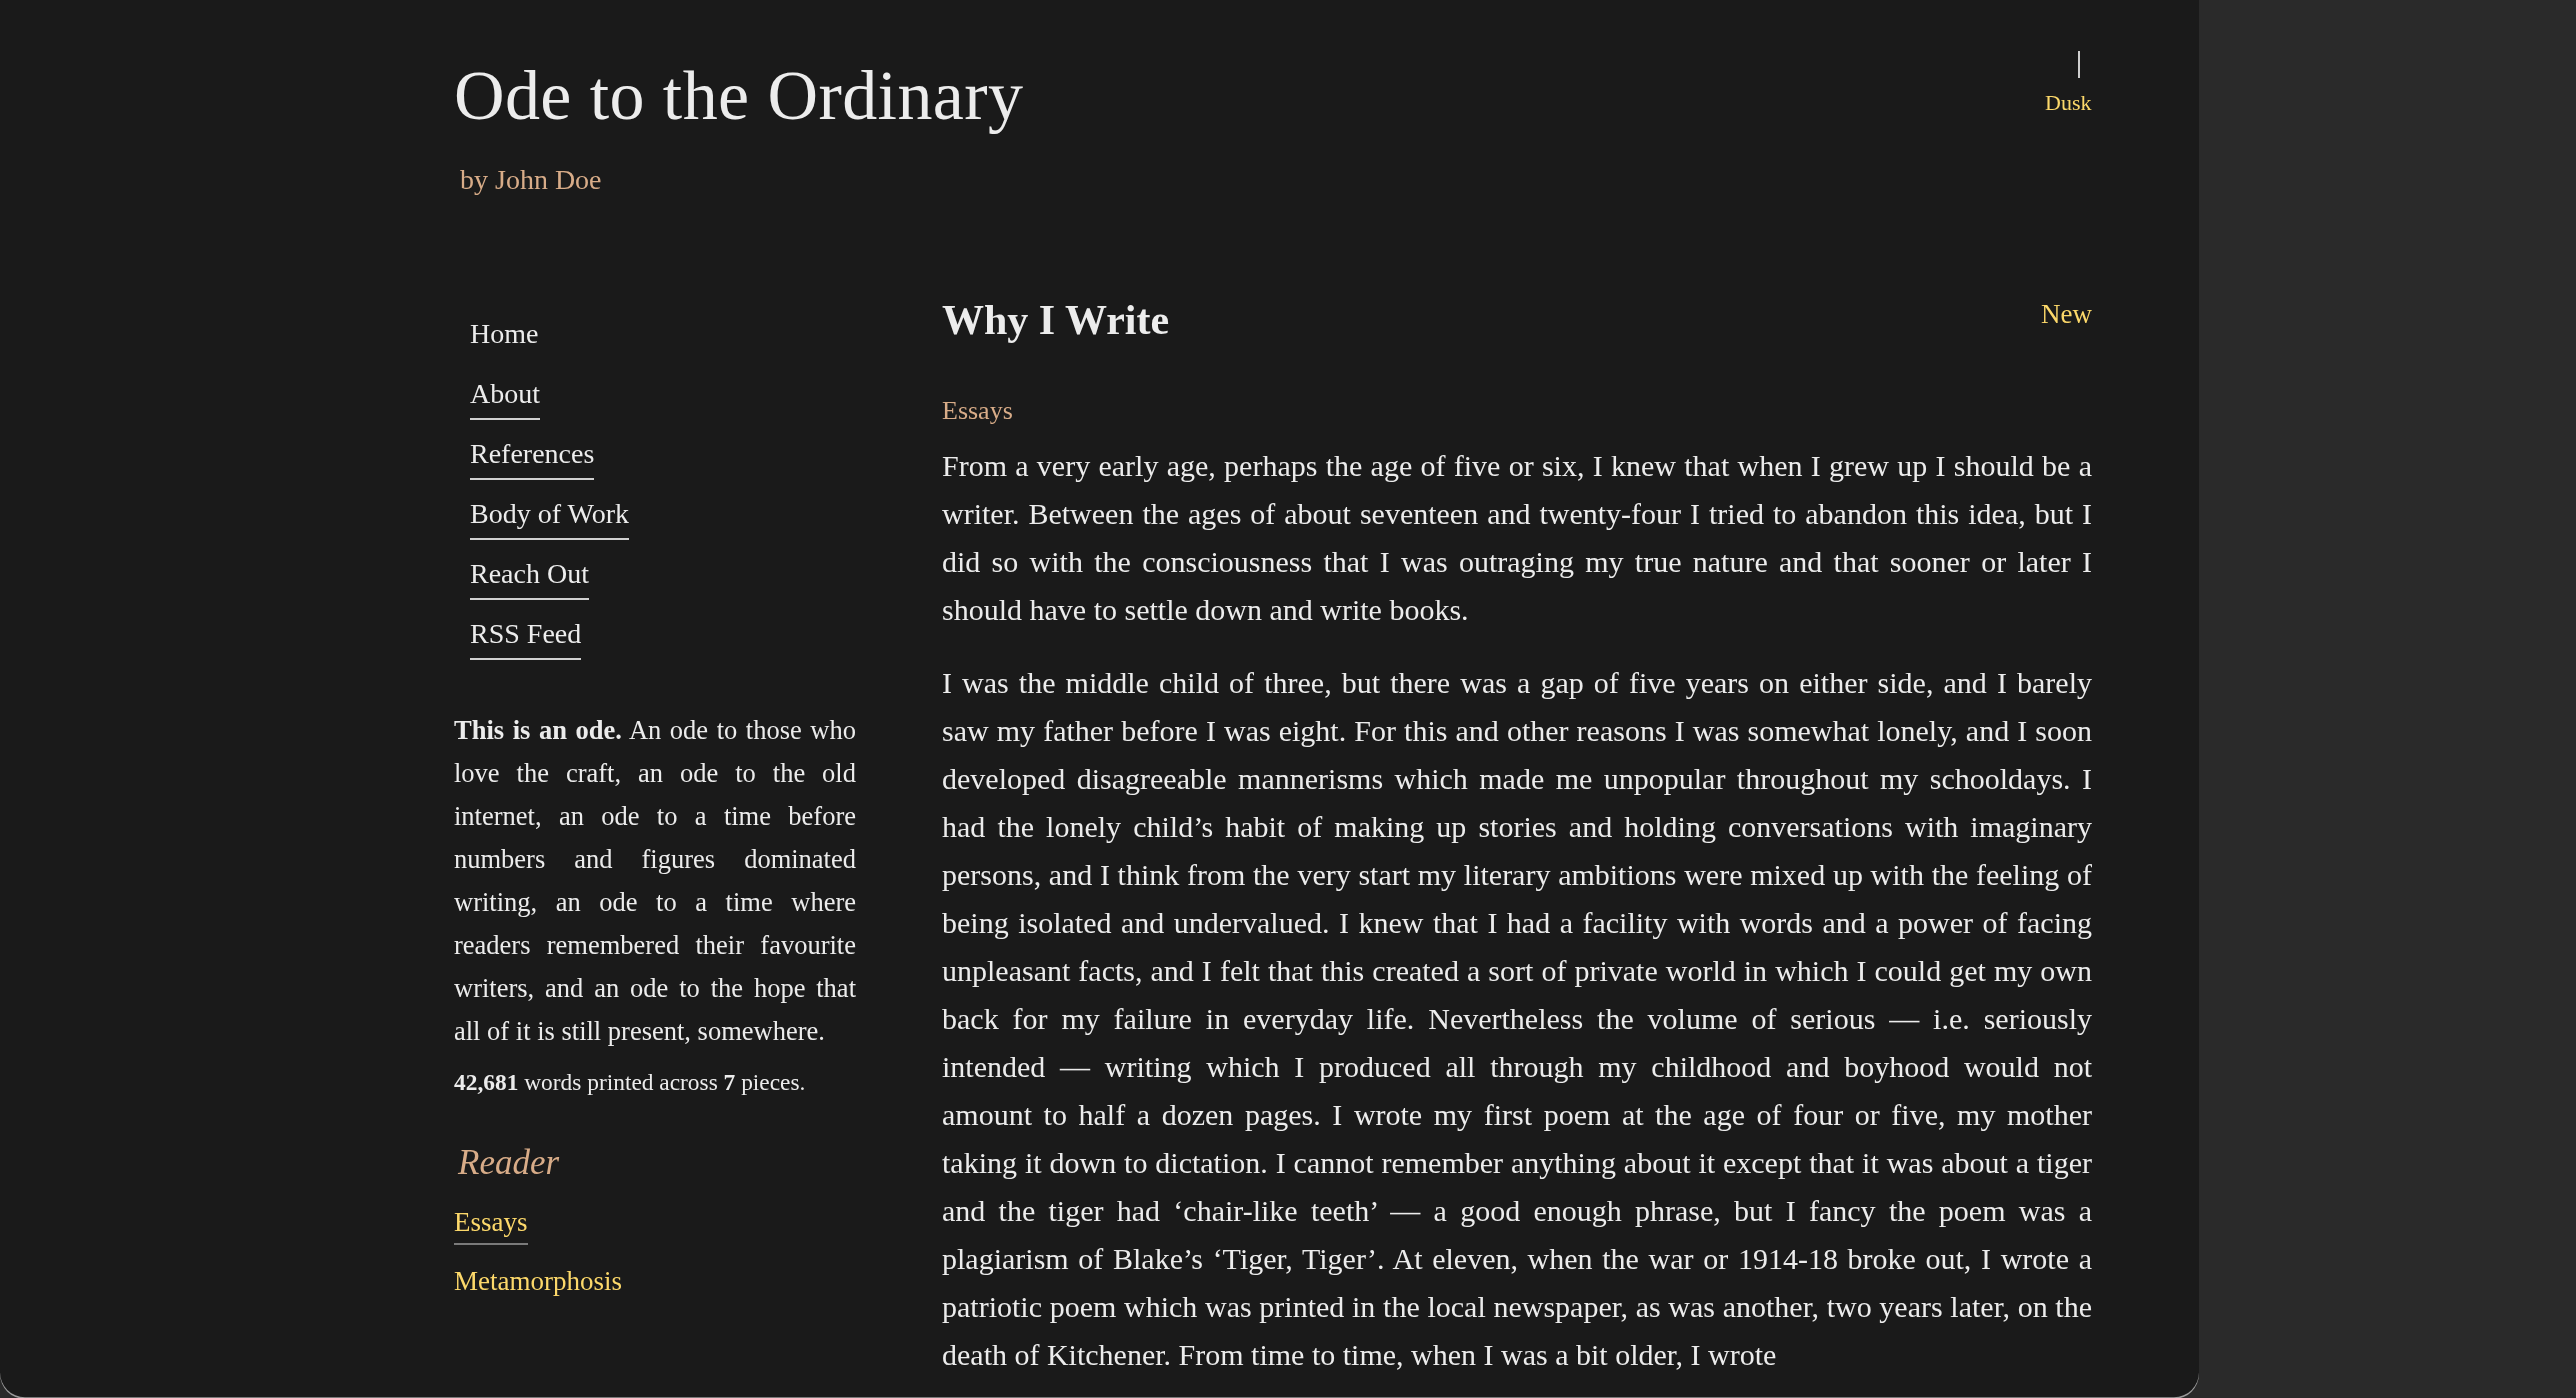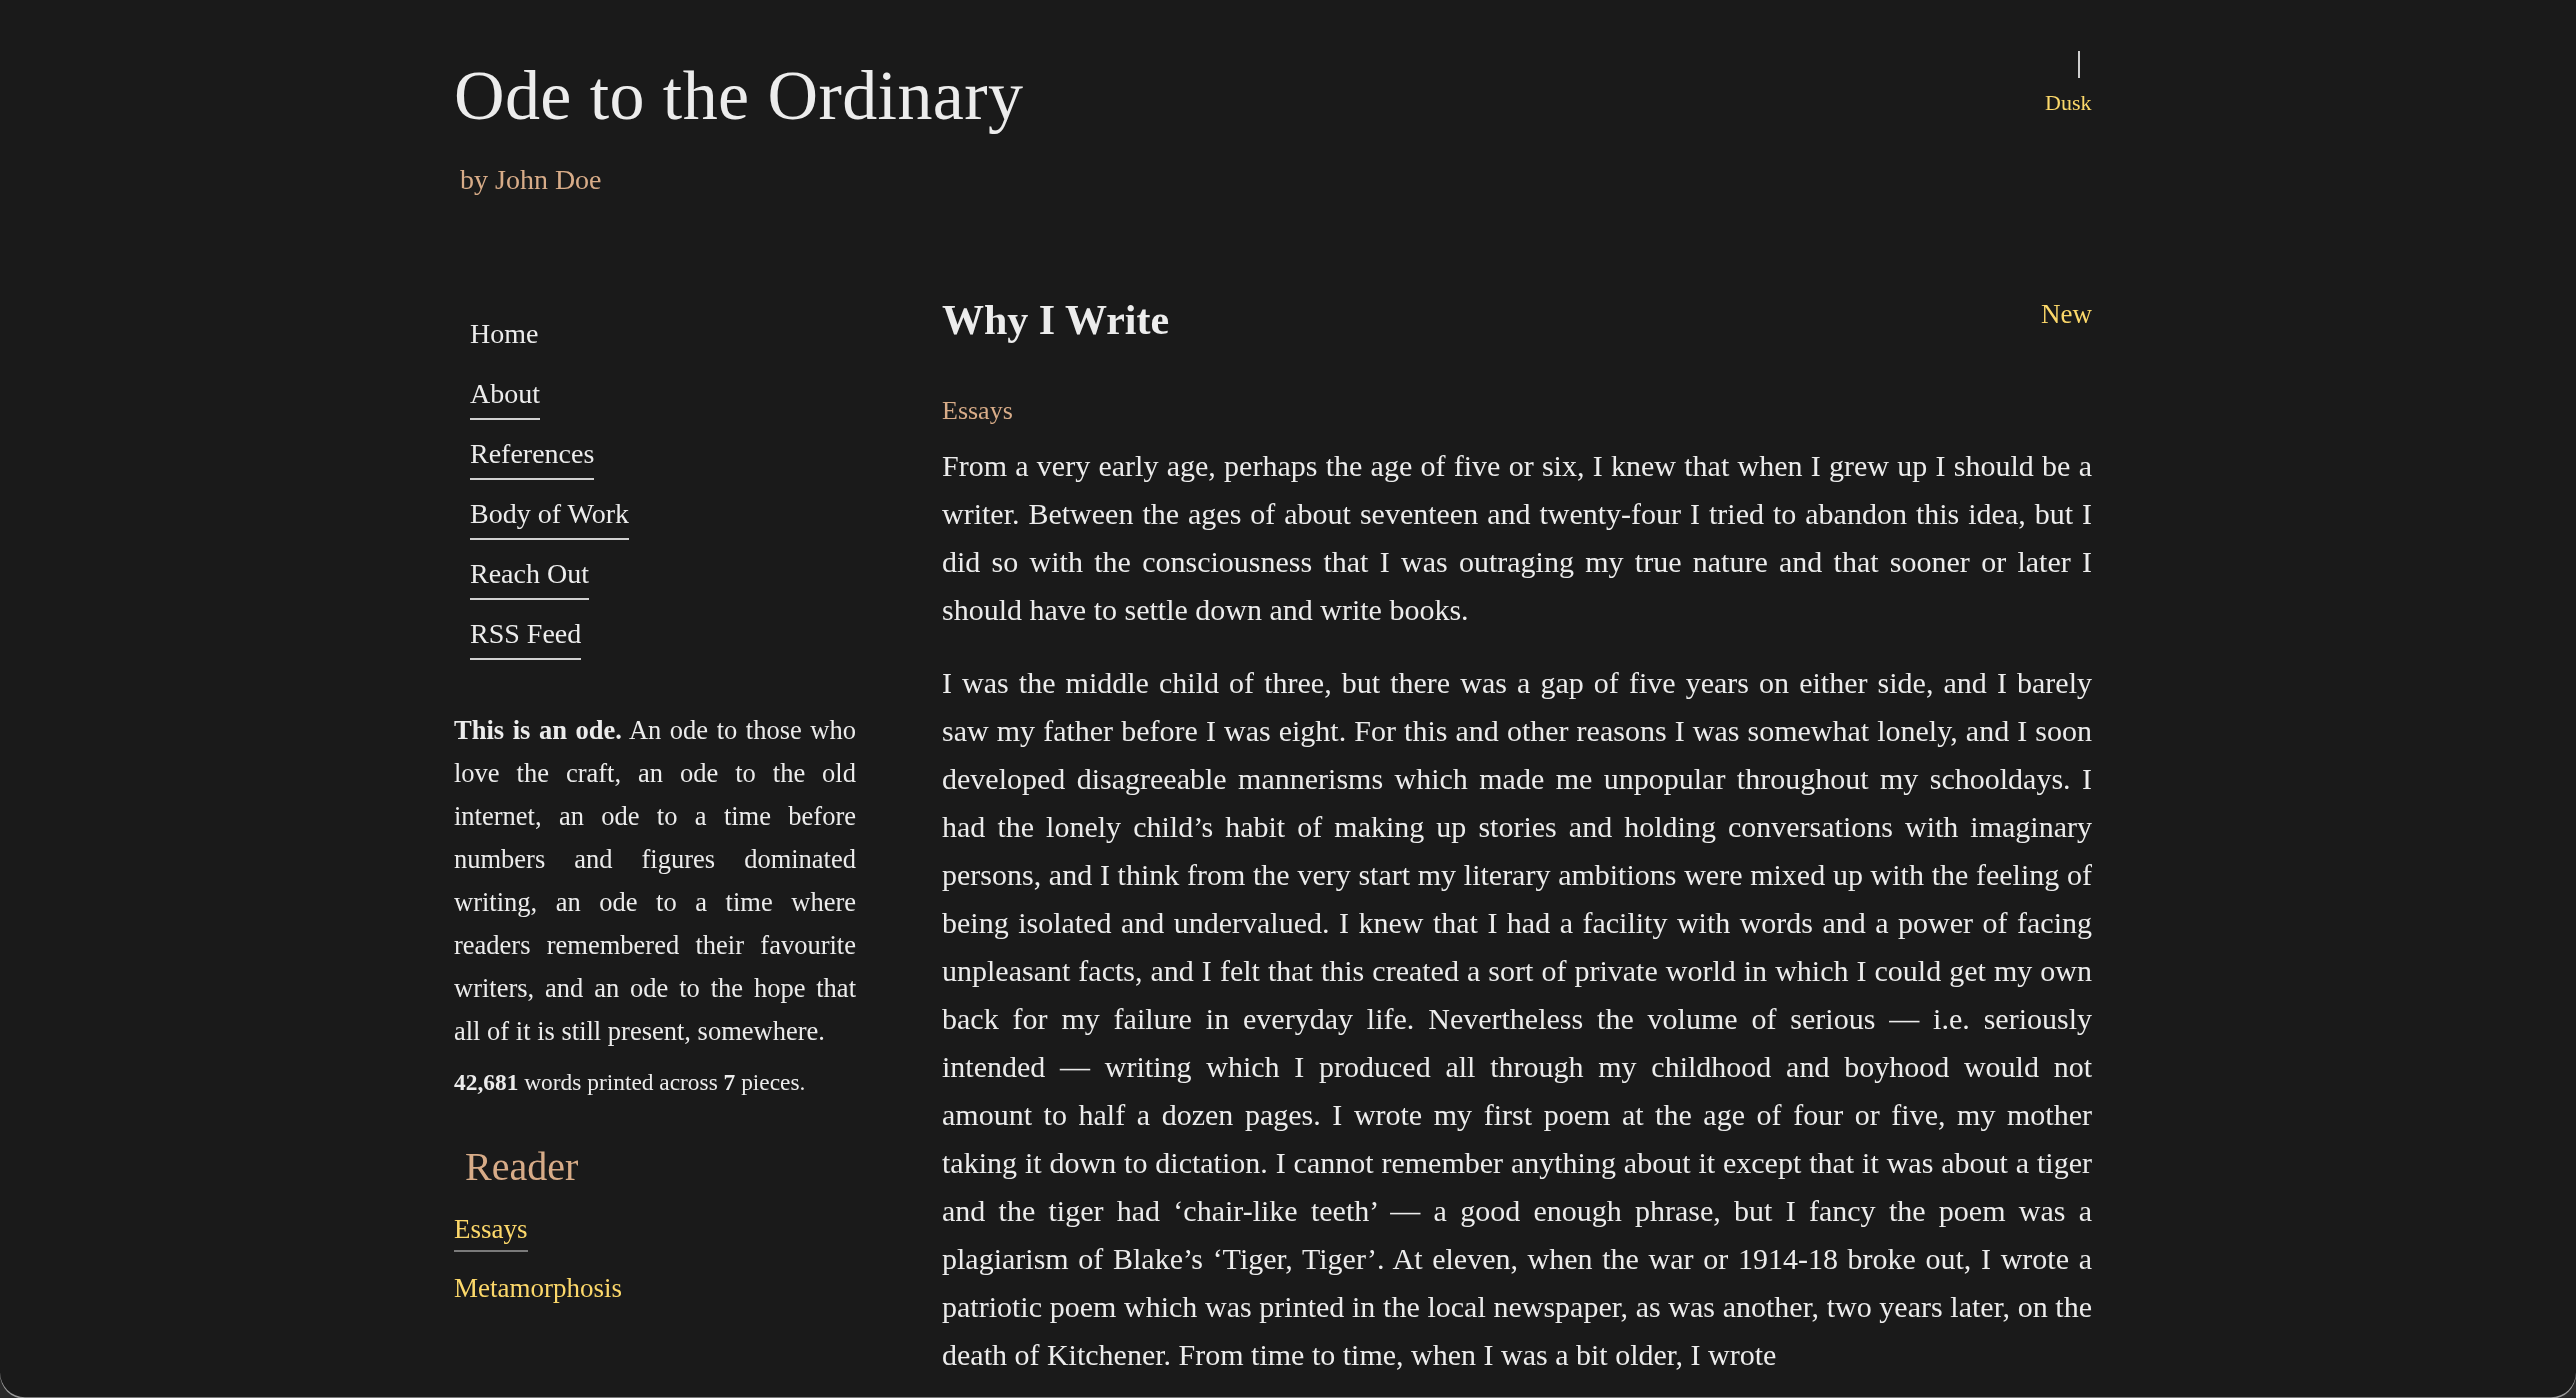--- a/index.html
+++ b/index.html
@@ -2,21 +2,21 @@
 <html style="font-size:14.4px"><head>
 <meta charset="utf-8">
 <style>
   html, body { margin: 0; padding: 0; }
   body {
     width: 2576px; height: 1399px; overflow: hidden;
     background: #2a2a2a;
     font-family: "Liberation Serif", "DejaVu Serif", serif;
   }
   .window {
-    position: absolute; left: 0; top: 0; width: 2576px; height: 1399px;
+    position: absolute; left: 0; top: 0; width: 2199px; height: 1399px;
     background: #1a1a1a;
     border-bottom-left-radius: 25px;
     border-bottom-right-radius: 25px;
     box-shadow: inset 0 -1.8px 0 #9a9a9a;
     overflow: hidden;
   }
   .page { position: absolute; left: 454px; top: 0; width: 1657px; height: 1399px; }
 
   
   .site-title {
@@ -49,21 +49,21 @@
     cursor: pointer;
   }
   .nav li.plain a { border-bottom-color: transparent; }
   .intro {
     margin: 36px 0 0 0; font-size: 26.5px; line-height: 43px; color: #ececec;
     text-align: justify; hyphens: none;
   }
   .intro b { font-weight: bold; }
   .stats { margin: 16px 0 0 0; font-size: 23.4px; color: #ececec; white-space: nowrap; }
   .stats b { font-weight: bold; }
-  .reader-heading { margin: 47px 0 0 11px; font-size: 40px; font-weight: normal; color: #d8ac88; }
+  .reader-heading { margin: 47px 0 0 4px; font-size: 35px; font-weight: normal; color: #d8ac88; font-style: italic; }
   .reader-list { list-style: none; margin: 20px 0 0 0; padding: 0; }
   .reader-list li { height: 59px; }
   .reader-list a {
     display: inline-block; font-size: 27px; color: #fcd86a; text-decoration: none; line-height: 38px;
     cursor: pointer; padding-bottom: 1.8px;
   }
   .reader-list li.active a { border-bottom: 2.7px solid #7a7a7a; }
 
   
   .article { position: absolute; left: 488px; top: 286px; width: 1150px; }

